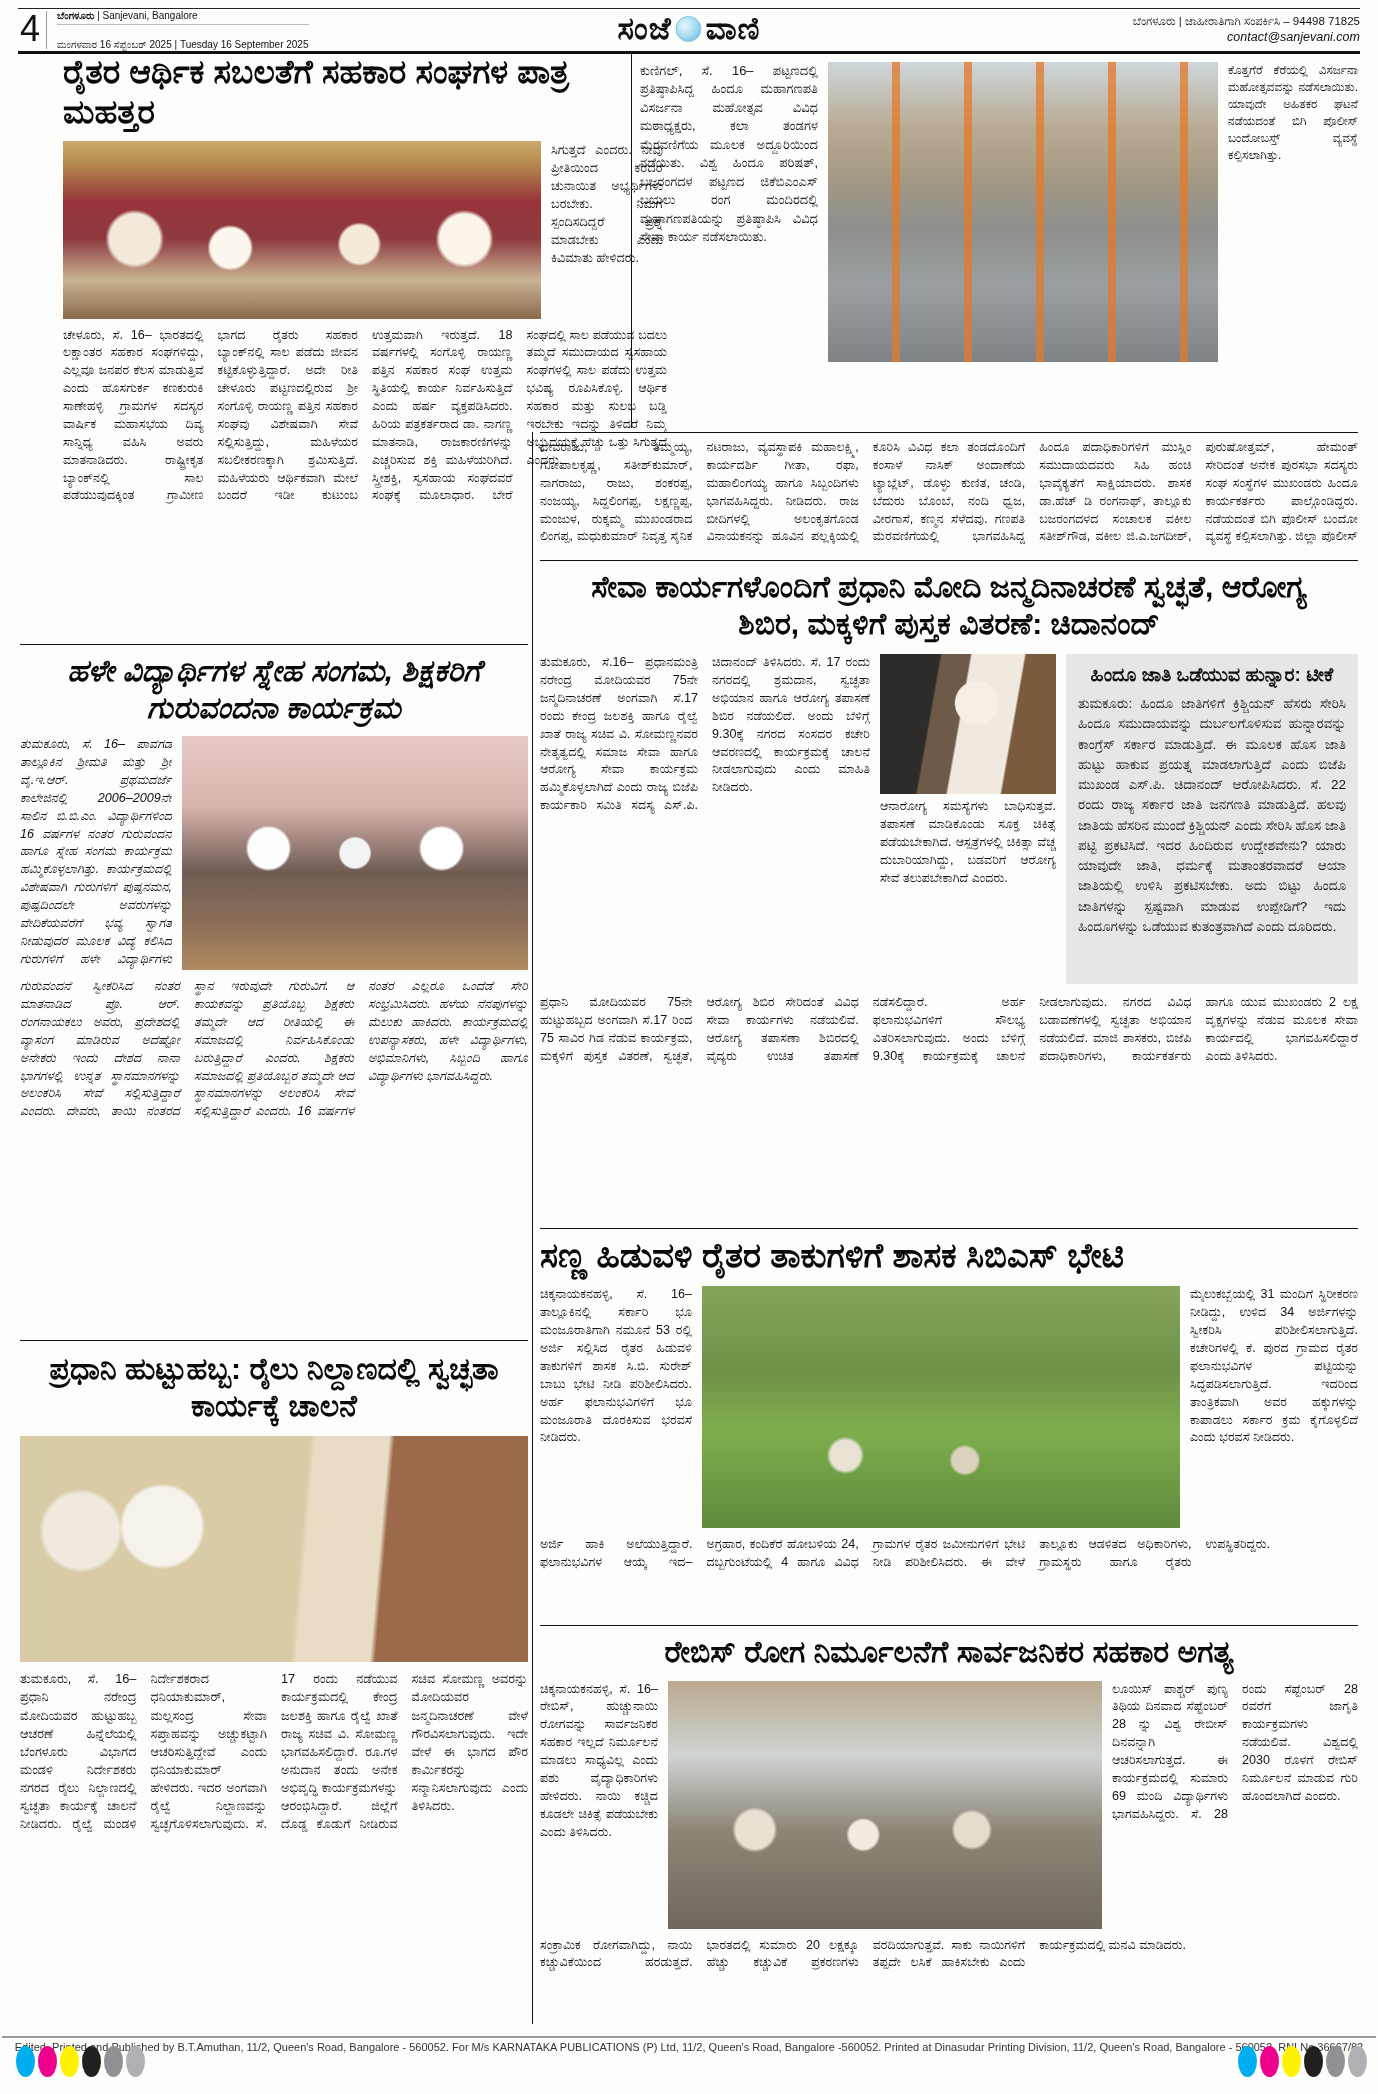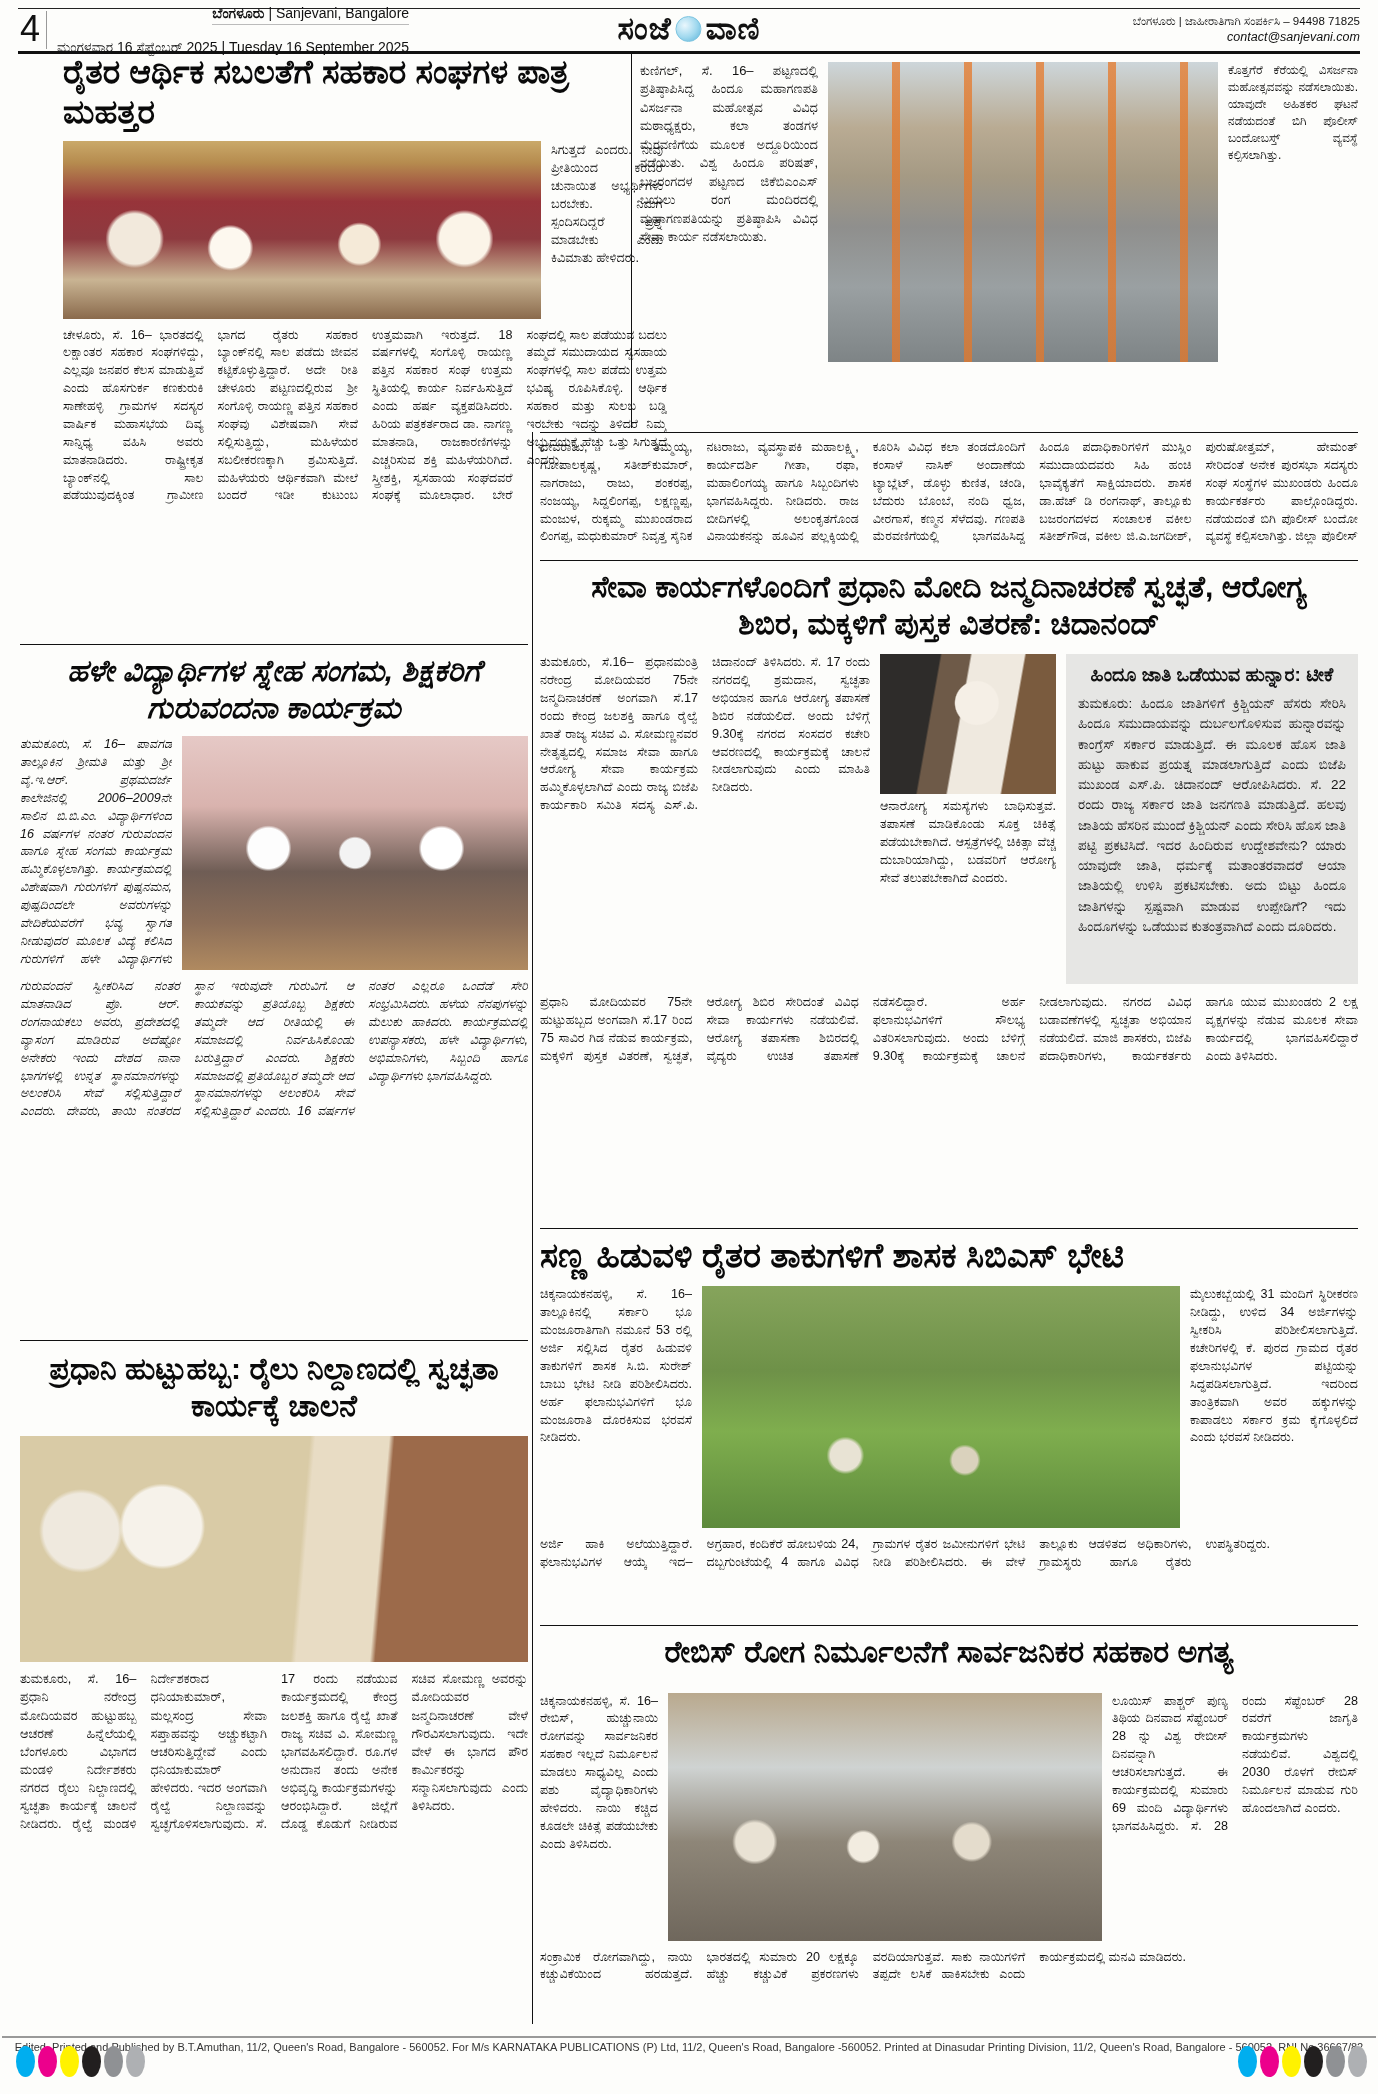--- a/index.html
+++ b/index.html
@@ -3,21 +3,21 @@
 <meta charset="utf-8">
 <style>
   html,body{margin:0;padding:0;background:#888;}
   #page{position:relative;width:1378px;height:2094px;background:#fdfdfb;margin:0 auto;
         font-family:"Liberation Sans","DejaVu Sans",sans-serif;color:#111;overflow:hidden;}
   
   #hdr{position:absolute;left:18px;top:8px;width:1342px;height:42px;
        border-top:1px solid #222;border-bottom:3px solid #111;display:flex;align-items:center;}
   .hdr-left{display:flex;align-items:center;gap:10px;}
   .pageno{font-size:36px;font-weight:400;line-height:1;padding:0 6px 2px 2px;border-right:1px solid #999;}
-  .hdr-lines{display:flex;flex-direction:column;gap:14px;font-size:14px;line-height:1.2;align-items:flex-end;}
+  .hdr-lines{display:flex;flex-direction:column;gap:14px;font-size:10px;line-height:1.2;}
   .hdr-lines .l1{border-bottom:1px solid #bbb;padding-bottom:2px;}
   .mast{position:absolute;left:50%;transform:translateX(-50%);top:2px;display:flex;align-items:center;gap:4px;
         font-size:31px;font-weight:800;letter-spacing:1px;}
   .orb{width:24px;height:24px;border-radius:50%;background:radial-gradient(circle at 35% 35%,#eaf7fd,#9fd8ee 55%,#58b1d8);
        border:1px solid #7cc4e0;display:inline-block;}
   .hdr-right{margin-left:auto;text-align:right;font-size:11.5px;line-height:1.35;}
   .hdr-right .em{font-size:12.5px;font-style:italic;}
   
   .art{position:absolute;}
   .hl{font-weight:800;line-height:1.22;color:#0a0a0a;}
@@ -165,21 +165,21 @@
   </div>
 
   <div class="art rule-top" style="left:20px;top:1340px;width:508px;height:682px;">
     <div class="hl center" style="font-size:30px;padding:10px 26px 4px 26px;">ಪ್ರಧಾನಿ ಹುಟ್ಟುಹಬ್ಬ: ರೈಲು ನಿಲ್ದಾಣದಲ್ಲಿ ಸ್ವಚ್ಛತಾ ಕಾರ್ಯಕ್ಕೆ ಚಾಲನೆ</div>
     <div class="photo ph-g" style="width:508px;height:226px;margin-top:8px;"></div>
     <div class="body-txt cols4" style="margin-top:8px;height:310px;font-size:12.8px;">ತುಮಕೂರು, ಸೆ. 16– ಪ್ರಧಾನಿ ನರೇಂದ್ರ ಮೋದಿಯವರ ಹುಟ್ಟುಹಬ್ಬ ಆಚರಣೆ ಹಿನ್ನೆಲೆಯಲ್ಲಿ ಬೆಂಗಳೂರು ವಿಭಾಗದ ಮಂಡಳಿ ನಿರ್ದೇಶಕರು ನಗರದ ರೈಲು ನಿಲ್ದಾಣದಲ್ಲಿ ಸ್ವಚ್ಛತಾ ಕಾರ್ಯಕ್ಕೆ ಚಾಲನೆ ನೀಡಿದರು.   ರೈಲ್ವೆ ಮಂಡಳಿ ನಿರ್ದೇಶಕರಾದ ಧನಿಯಾಕುಮಾರ್, ಮಲ್ಲಸಂದ್ರ ಸೇವಾ ಸಪ್ತಾಹವನ್ನು ಅಚ್ಚುಕಟ್ಟಾಗಿ ಆಚರಿಸುತ್ತಿದ್ದೇವೆ ಎಂದು ಧನಿಯಾಕುಮಾರ್ ಹೇಳಿದರು.   ಇದರ ಅಂಗವಾಗಿ ರೈಲ್ವೆ ನಿಲ್ದಾಣವನ್ನು ಸ್ವಚ್ಛಗೊಳಿಸಲಾಗುವುದು. ಸೆ. 17 ರಂದು ನಡೆಯುವ ಕಾರ್ಯಕ್ರಮದಲ್ಲಿ ಕೇಂದ್ರ ಜಲಶಕ್ತಿ ಹಾಗೂ ರೈಲ್ವೆ ಖಾತೆ ರಾಜ್ಯ ಸಚಿವ ವಿ. ಸೋಮಣ್ಣ ಭಾಗವಹಿಸಲಿದ್ದಾರೆ.   ರೂ.ಗಳ ಅನುದಾನ ತಂದು ಅನೇಕ ಅಭಿವೃದ್ಧಿ ಕಾರ್ಯಕ್ರಮಗಳನ್ನು ಆರಂಭಿಸಿದ್ದಾರೆ. ಜಿಲ್ಲೆಗೆ ದೊಡ್ಡ ಕೊಡುಗೆ ನೀಡಿರುವ ಸಚಿವ ಸೋಮಣ್ಣ ಅವರನ್ನು ಮೋದಿಯವರ ಜನ್ಮದಿನಾಚರಣೆ ವೇಳೆ ಗೌರವಿಸಲಾಗುವುದು. ಇದೇ ವೇಳೆ ಈ ಭಾಗದ ಪೌರ ಕಾರ್ಮಿಕರನ್ನು ಸನ್ಮಾನಿಸಲಾಗುವುದು ಎಂದು ತಿಳಿಸಿದರು.</div>
   </div>
 
   <div class="art rule-top" style="left:540px;top:1625px;width:818px;height:396px;">
     <div class="hl center" style="font-size:30px;padding:8px 60px 2px 60px;">ರೇಬಿಸ್ ರೋಗ ನಿರ್ಮೂಲನೆಗೆ ಸಾರ್ವಜನಿಕರ ಸಹಕಾರ ಅಗತ್ಯ</div>
-    <div class="row" style="margin-top:20px;">
+    <div class="row" style="margin-top:8px;">
       <div class="body-txt" style="width:118px;height:248px;">ಚಿಕ್ಕನಾಯಕನಹಳ್ಳಿ, ಸೆ. 16– ರೇಬಿಸ್, ಹುಚ್ಚುನಾಯಿ ರೋಗವನ್ನು ಸಾರ್ವಜನಿಕರ ಸಹಕಾರ ಇಲ್ಲದೆ ನಿರ್ಮೂಲನೆ ಮಾಡಲು ಸಾಧ್ಯವಿಲ್ಲ ಎಂದು ಪಶು ವೈದ್ಯಾಧಿಕಾರಿಗಳು ಹೇಳಿದರು. ನಾಯಿ ಕಚ್ಚಿದ ಕೂಡಲೇ ಚಿಕಿತ್ಸೆ ಪಡೆಯಬೇಕು ಎಂದು ತಿಳಿಸಿದರು.</div>
       <div class="photo ph-h" style="flex:1;height:248px;"></div>
       <div class="body-txt cols2" style="width:246px;height:248px;">ಲೂಯಿಸ್ ಪಾಶ್ಚರ್ ಪುಣ್ಯ ತಿಥಿಯ ದಿನವಾದ ಸೆಪ್ಟೆಂಬರ್ 28 ನ್ನು ವಿಶ್ವ ರೇಬೀಸ್ ದಿನವನ್ನಾಗಿ ಆಚರಿಸಲಾಗುತ್ತದೆ. ಈ ಕಾರ್ಯಕ್ರಮದಲ್ಲಿ ಸುಮಾರು 69 ಮಂದಿ ವಿದ್ಯಾರ್ಥಿಗಳು ಭಾಗವಹಿಸಿದ್ದರು. ಸೆ. 28 ರಂದು ಸೆಪ್ಟೆಂಬರ್ 28 ರವರೆಗೆ ಜಾಗೃತಿ ಕಾರ್ಯಕ್ರಮಗಳು ನಡೆಯಲಿವೆ. ವಿಶ್ವದಲ್ಲಿ 2030 ರೊಳಗೆ ರೇಬಿಸ್ ನಿರ್ಮೂಲನೆ ಮಾಡುವ ಗುರಿ ಹೊಂದಲಾಗಿದೆ ಎಂದರು.</div>
     </div>
     <div class="body-txt cols5" style="margin-top:8px;height:60px;">ಸಂಕ್ರಾಮಿಕ ರೋಗವಾಗಿದ್ದು, ನಾಯಿ ಕಚ್ಚುವಿಕೆಯಿಂದ ಹರಡುತ್ತದೆ. ಭಾರತದಲ್ಲಿ ಸುಮಾರು 20 ಲಕ್ಷಕ್ಕೂ ಹೆಚ್ಚು ಕಚ್ಚುವಿಕೆ ಪ್ರಕರಣಗಳು ವರದಿಯಾಗುತ್ತವೆ. ಸಾಕು ನಾಯಿಗಳಿಗೆ ತಪ್ಪದೇ ಲಸಿಕೆ ಹಾಕಿಸಬೇಕು ಎಂದು ಕಾರ್ಯಕ್ರಮದಲ್ಲಿ ಮನವಿ ಮಾಡಿದರು.</div>
   </div>
 
   <div id="ftr">
     <div class="fline">Edited, Printed and Published by B.T.Amuthan, 11/2, Queen's Road, Bangalore - 560052. For M/s KARNATAKA PUBLICATIONS (P) Ltd, 11/2, Queen's Road, Bangalore -560052. Printed at Dinasudar Printing Division, 11/2, Queen's Road, Bangalore - 560052. RNI No.36667/82</div>
     <div class="dots" style="left:16px;">

